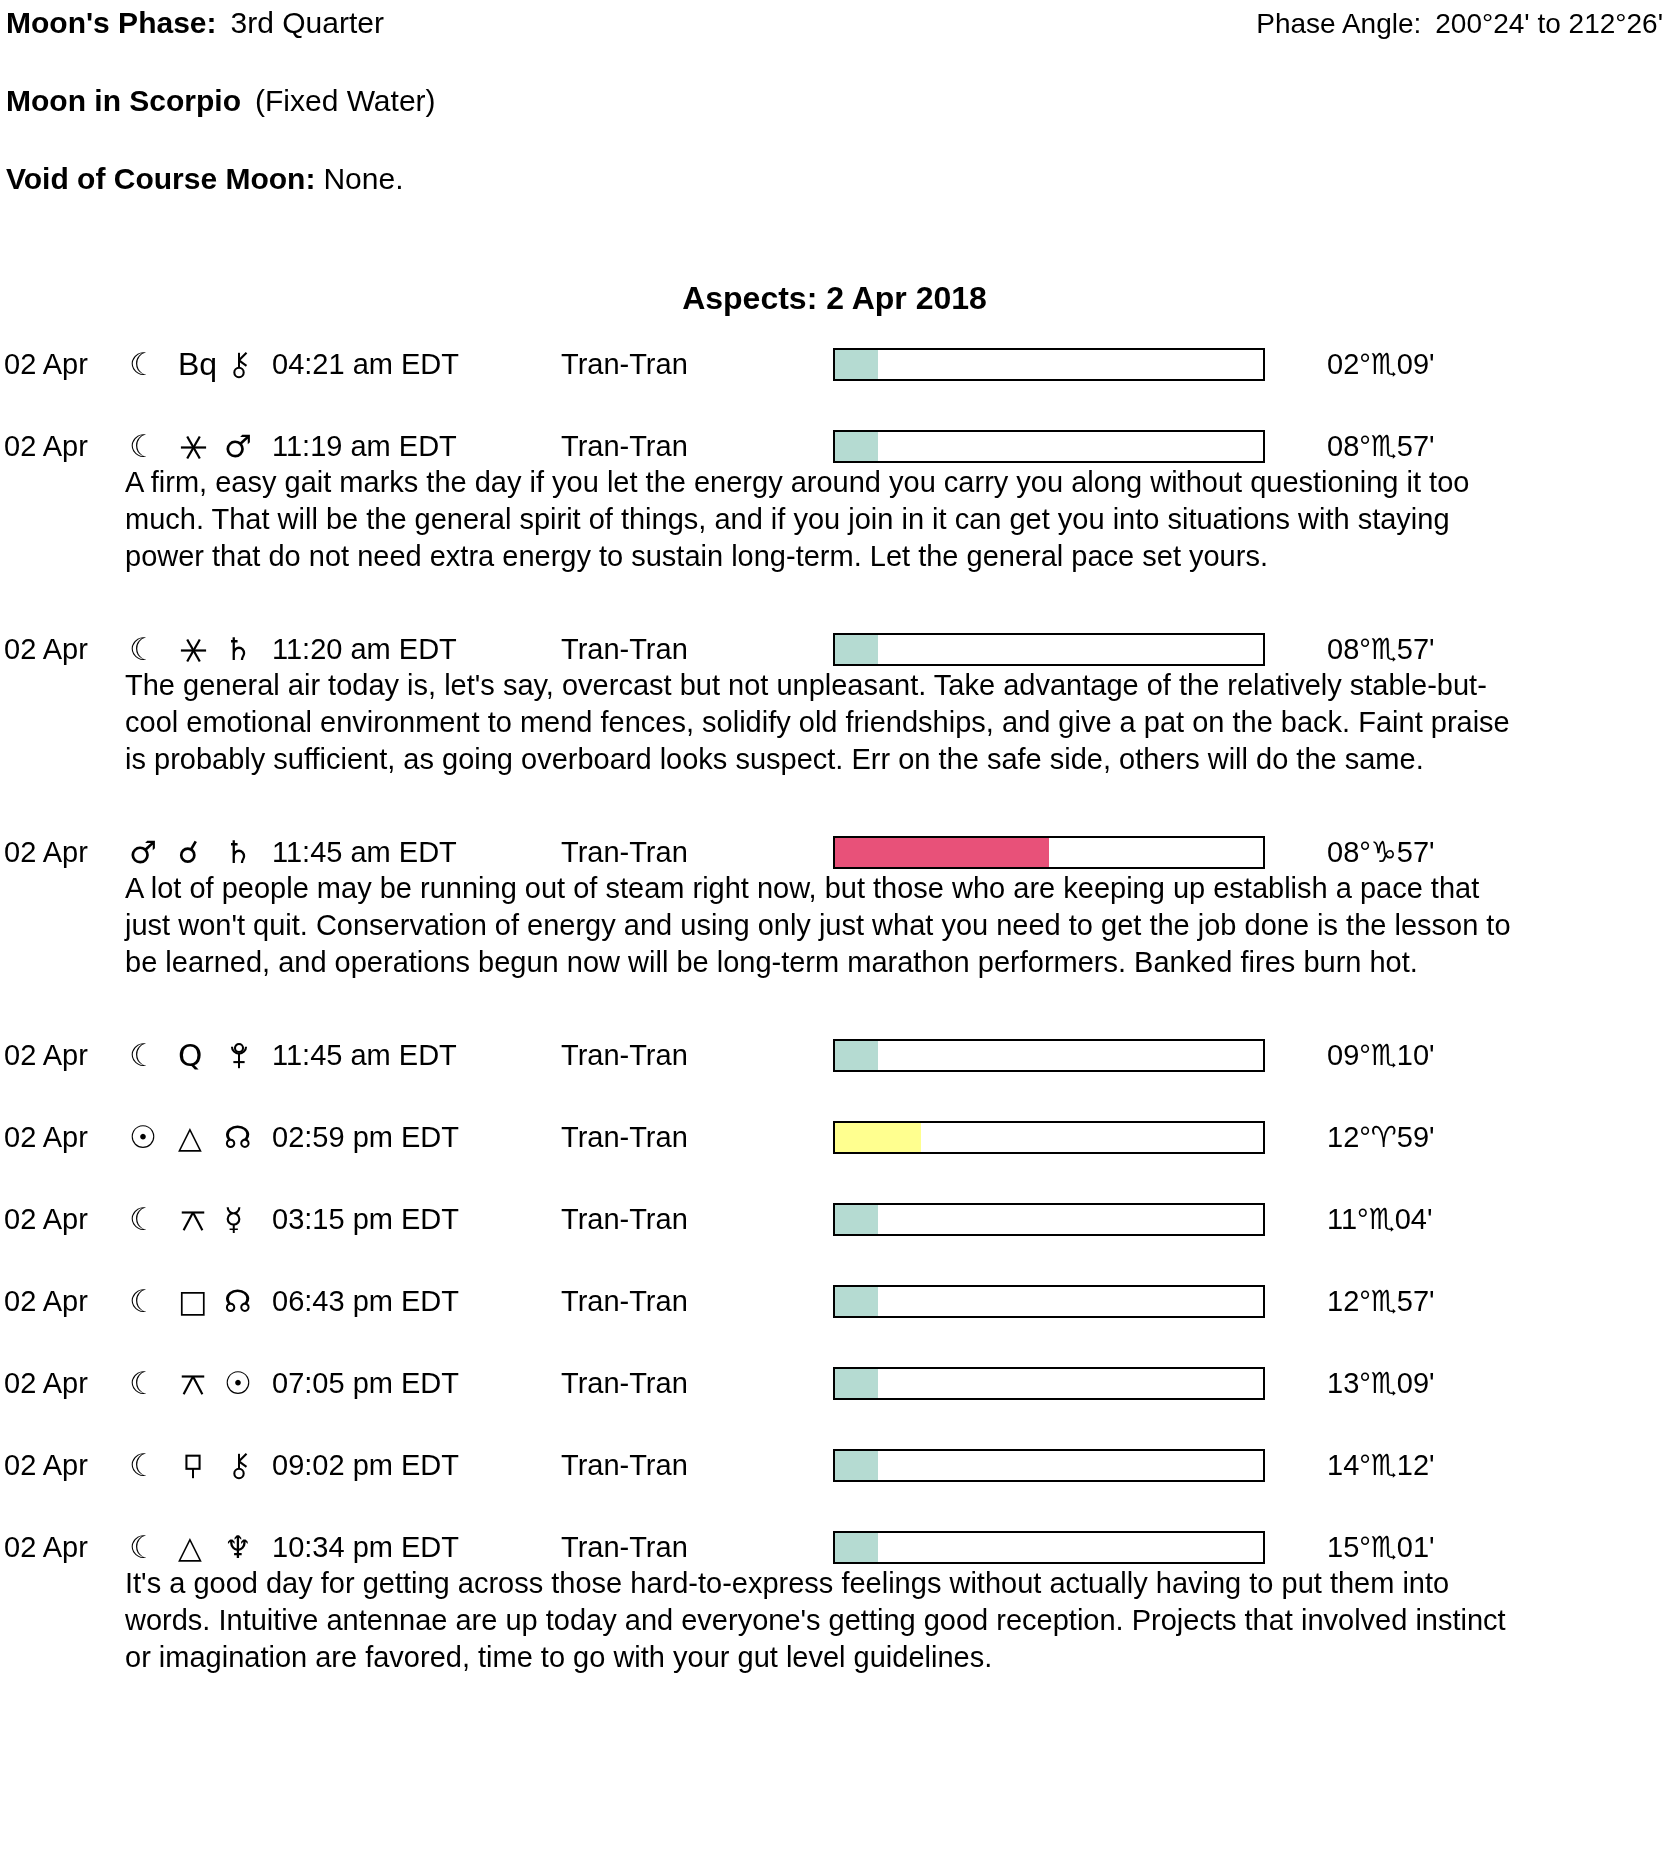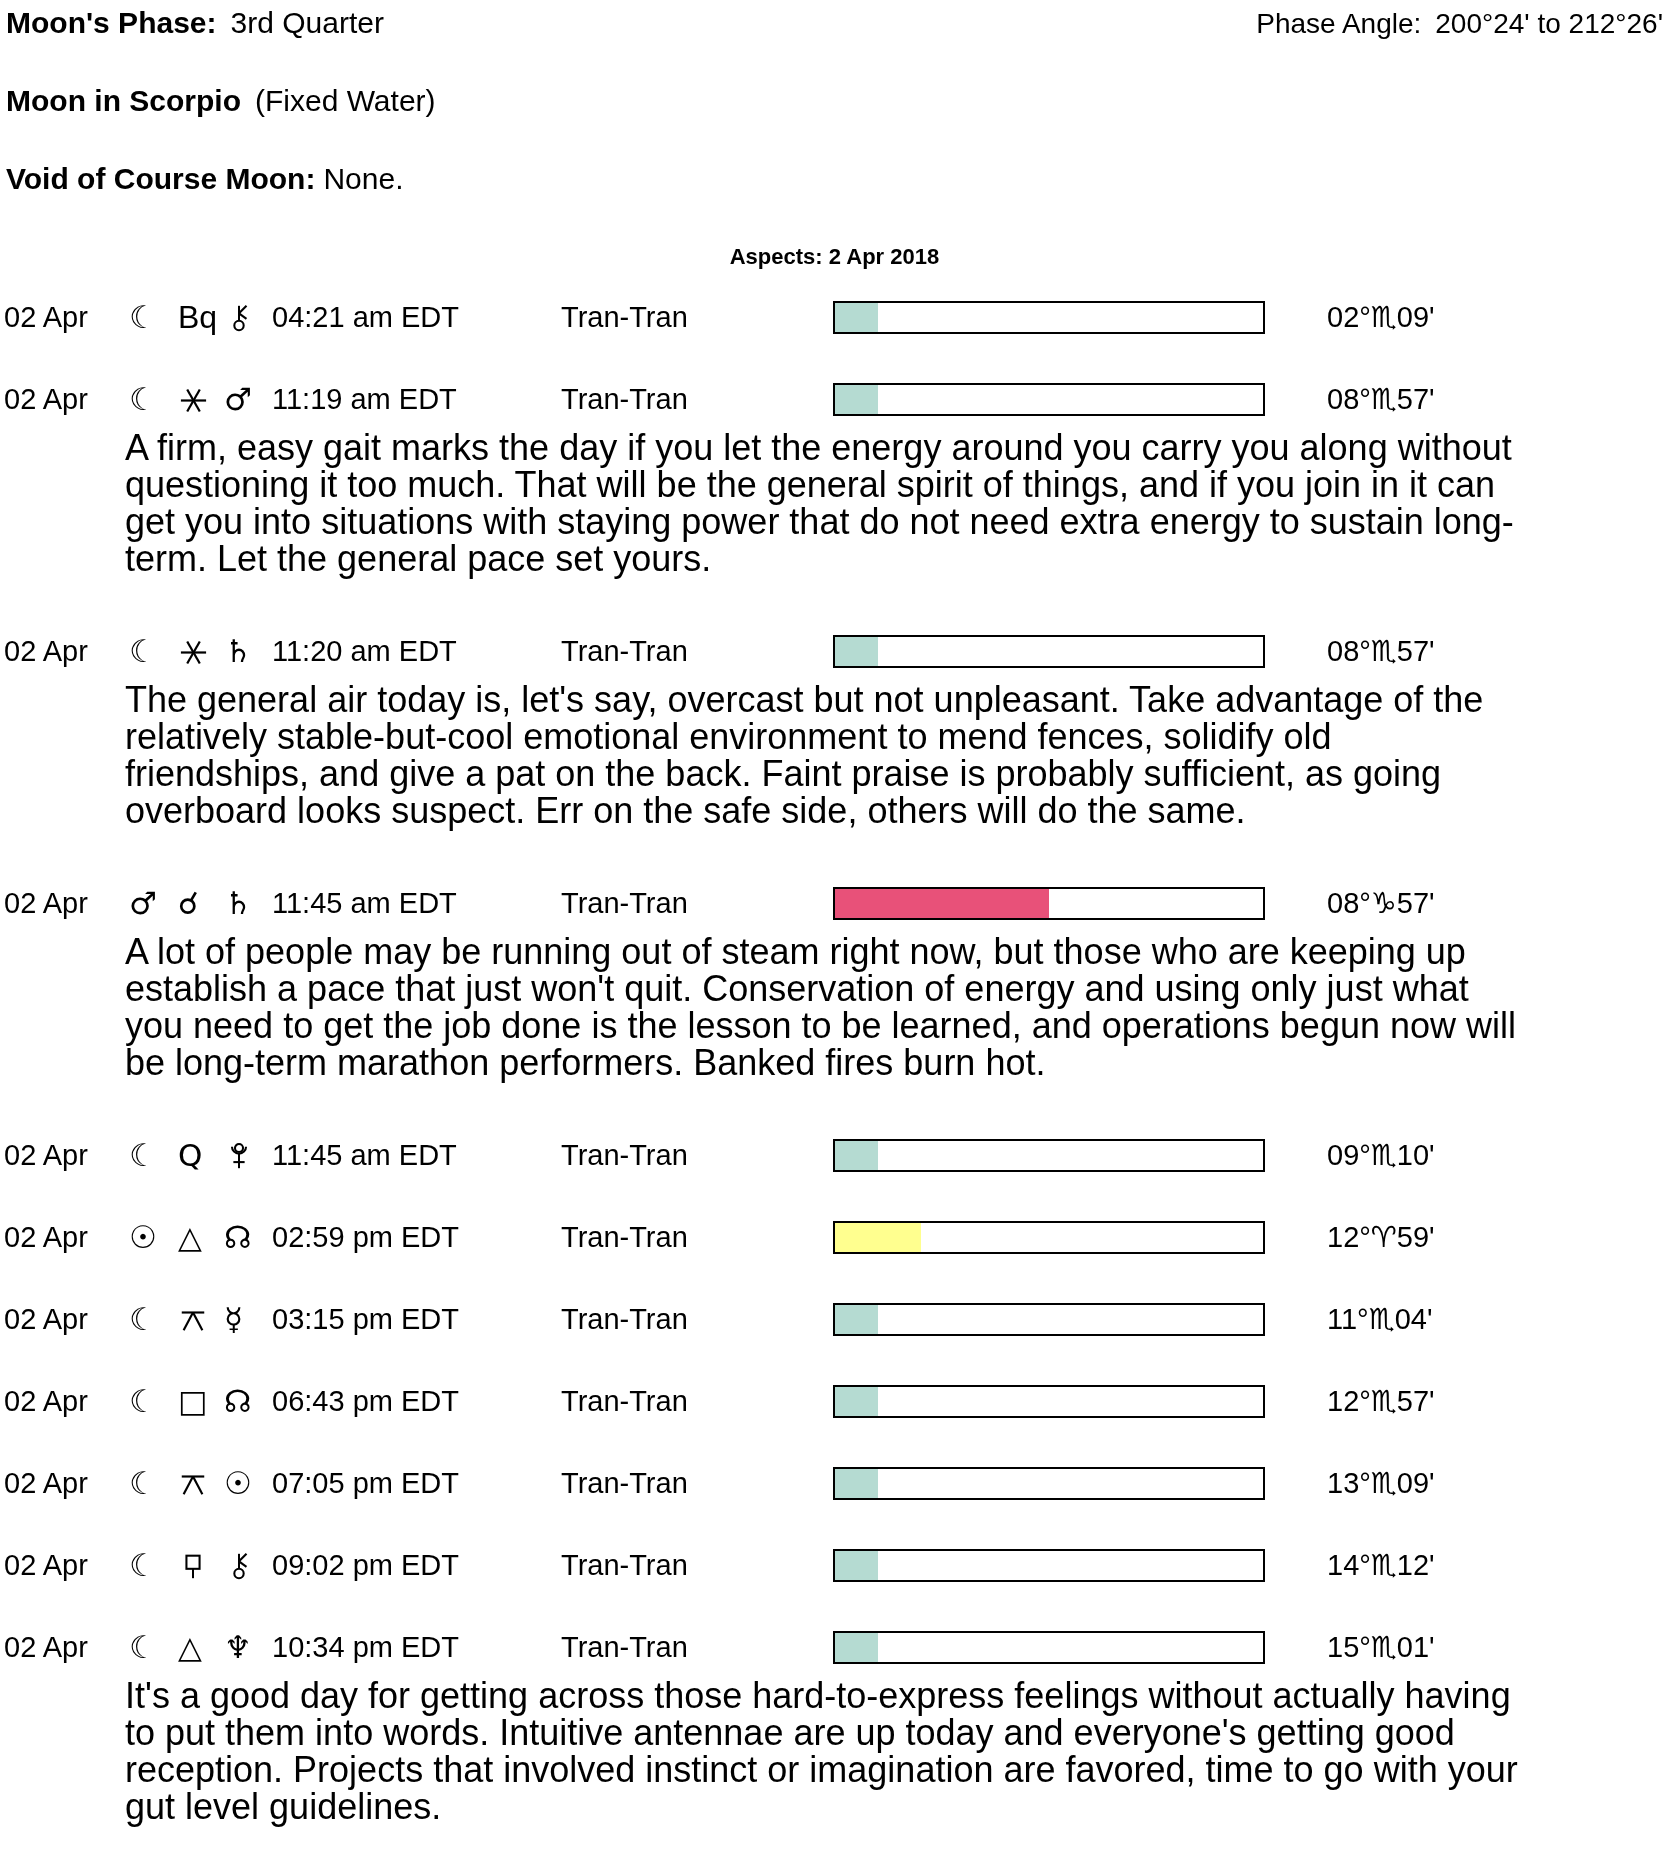--- a/index.html
+++ b/index.html
@@ -10,21 +10,21 @@
   
   .hdr{padding-top:6px;}
   .hline{margin:0 0 44px 6px;font-size:30px;line-height:34px;white-space:nowrap;}
   .hline .b{font-weight:bold;}
   .hline .v{margin-left:14px;}
   .hline .v-tight{margin-left:8px;}
   .phase-angle{position:absolute;top:8px;right:6px;font-size:28px;white-space:nowrap;}
   .phase-angle .v{margin-left:14px;}
 
   
-  .title{margin-top:48px;text-align:center;font-size:22px;font-weight:bold;}
+  .title{margin-top:84px;text-align:center;font-size:32px;font-weight:bold;}
 
   
   .arow{display:flex;align-items:center;height:36px;margin-top:46px;}
   .arow.after-title{margin-top:29px;}
   .arow.after-note{margin-top:56px;}
   .c-date{width:125px;padding-left:4px;font-size:29px;flex:none;}
   .c-g1{width:49px;flex:none;text-align:left;}
   .c-asp{width:46px;flex:none;text-align:left;}
   .c-g2{width:48px;flex:none;text-align:left;}
   .c-time{width:255px;flex:none;font-size:29px;}
@@ -36,21 +36,21 @@
   
   .c-bar{width:432px;height:33px;flex:none;border:2px solid #000;position:relative;
          box-sizing:border-box;background:#fff;}
   .bar-fill{position:absolute;top:0;left:0;bottom:0;}
 
   
   .c-pos{margin-left:62px;font-size:29px;white-space:nowrap;}
   .c-pos .sign{font-family:"DejaVu Sans",sans-serif;}
 
   
-  .note{margin:12px 0 0 125px;width:1400px;font-size:36px;line-height:37px;}
+  .note{margin:0 0 0 125px;width:1400px;font-size:29px;line-height:37px;}
 </style>
 </head>
 <body>
 
 <div class="page">
 
   <div class="hdr">
     <div class="hline">
       <span class="b">Moon's Phase:</span><span class="v">3rd Quarter</span>
     </div>

